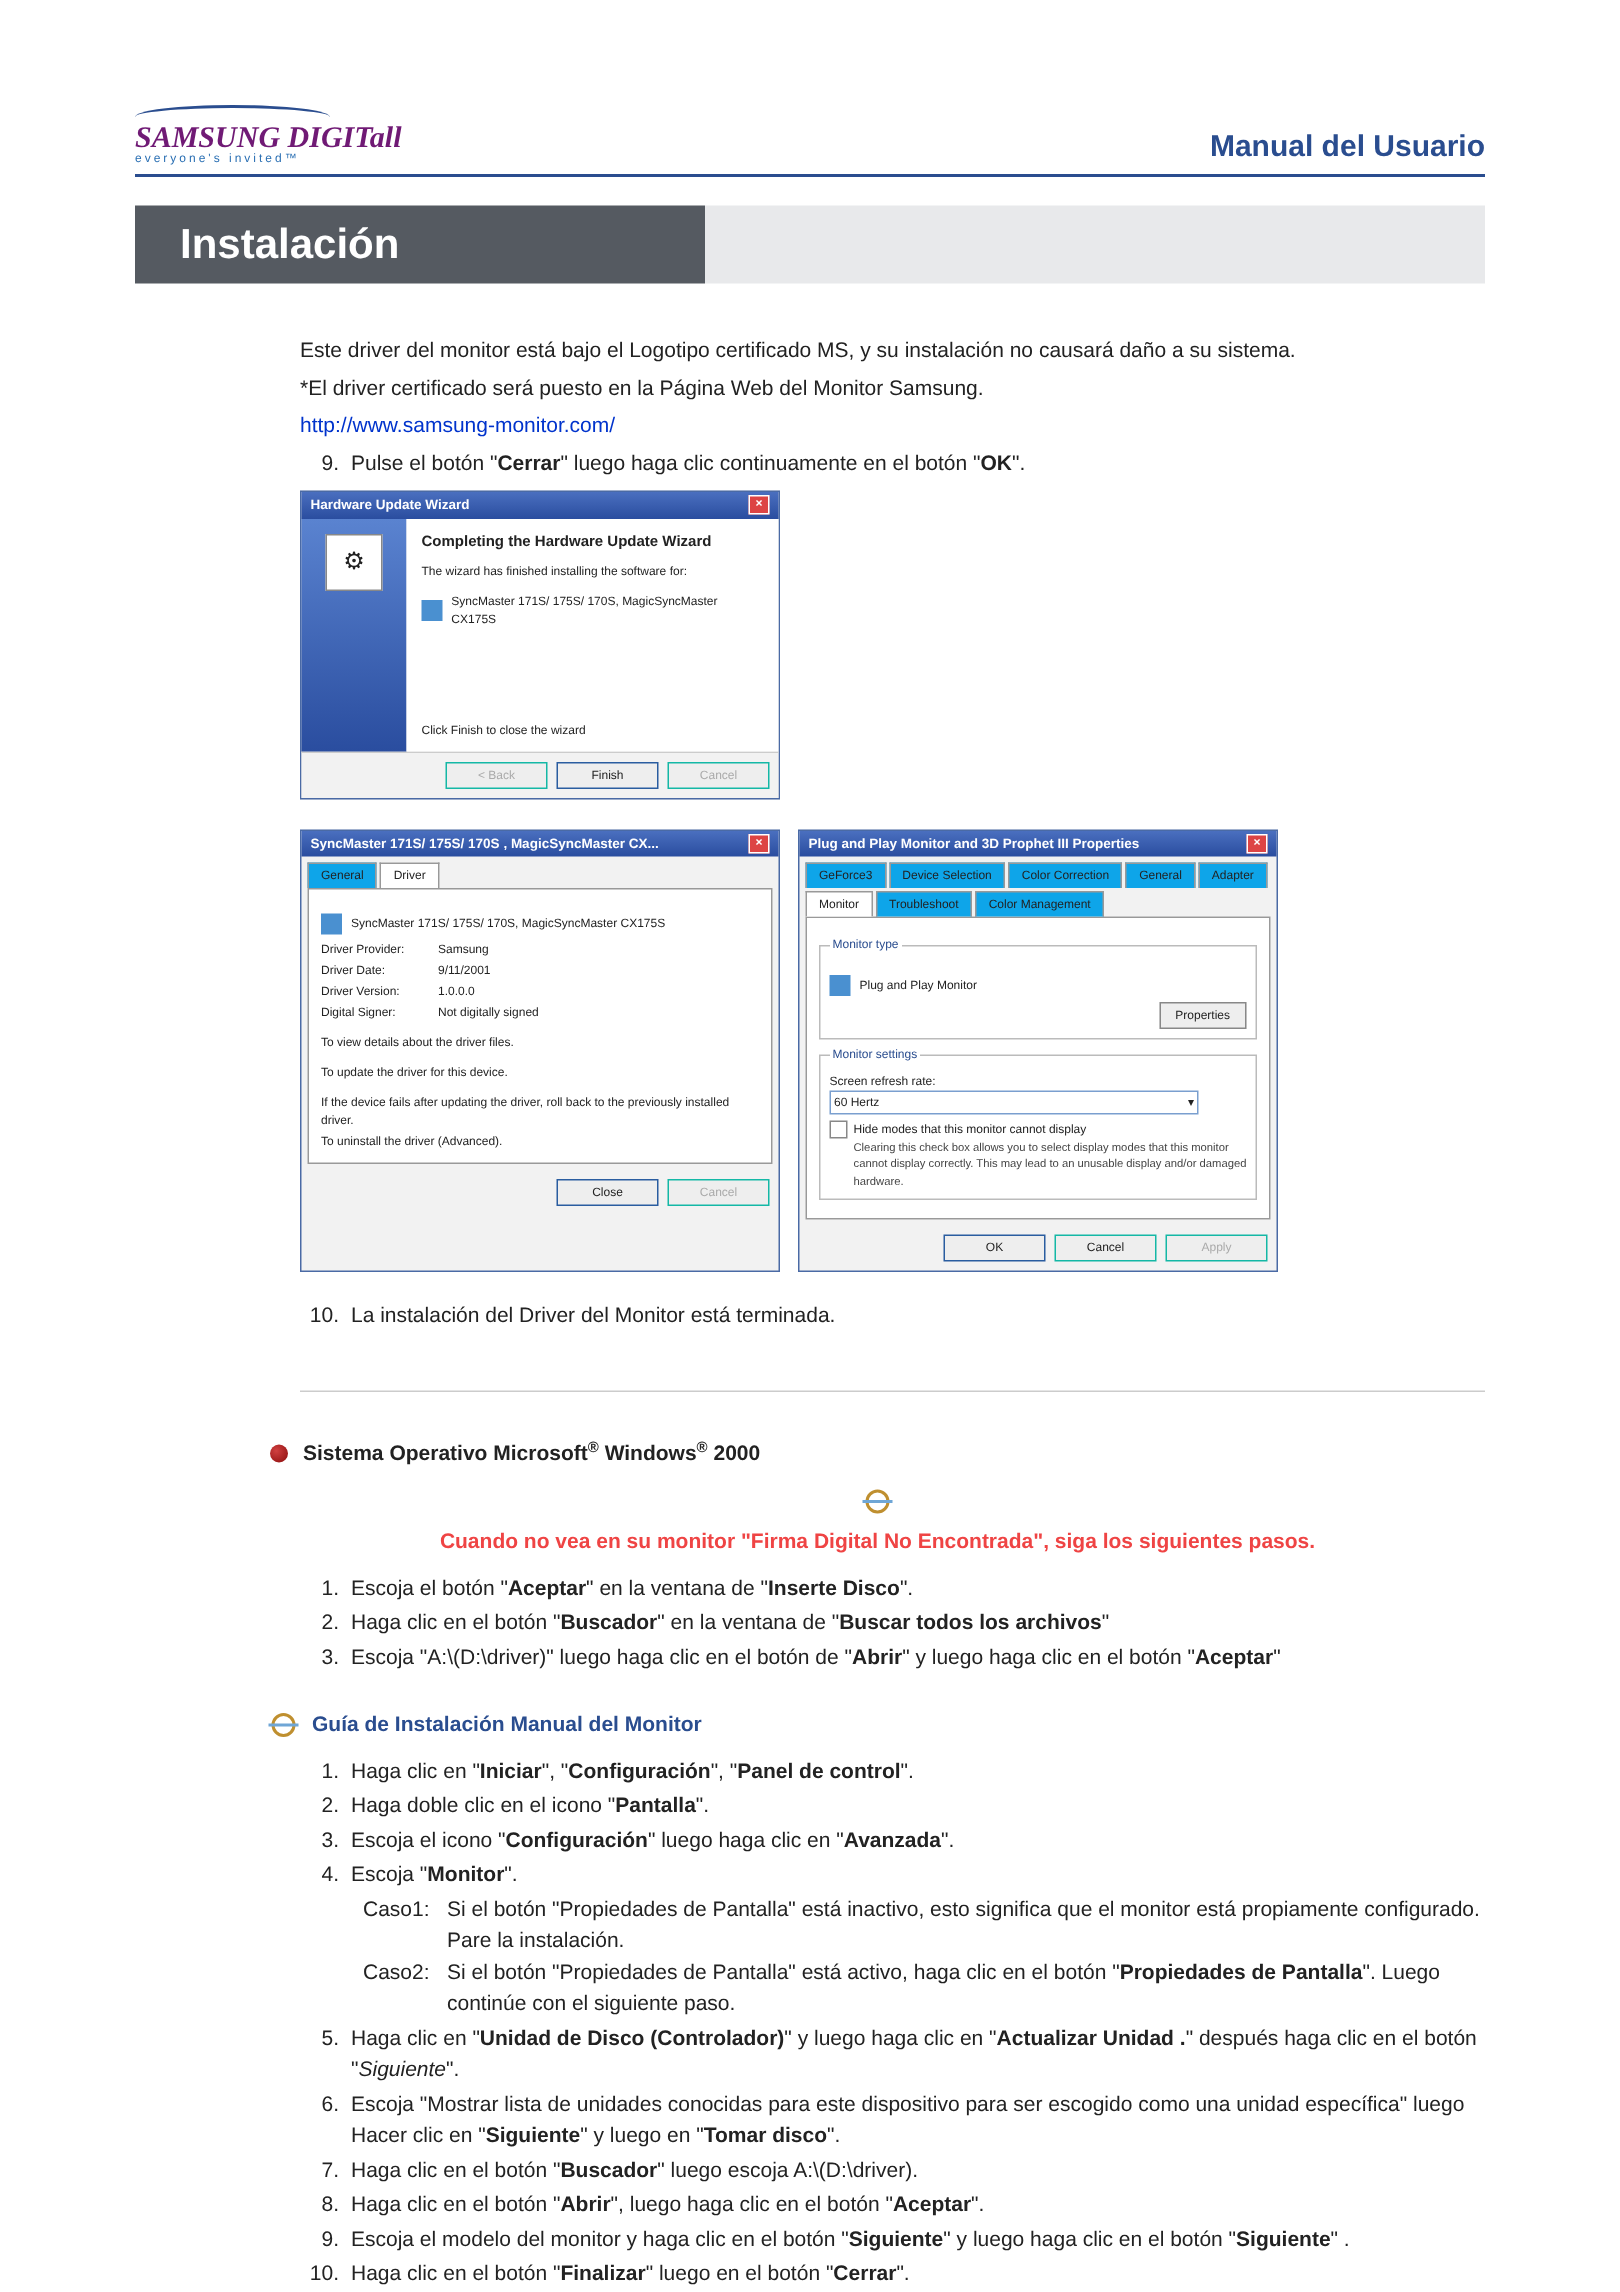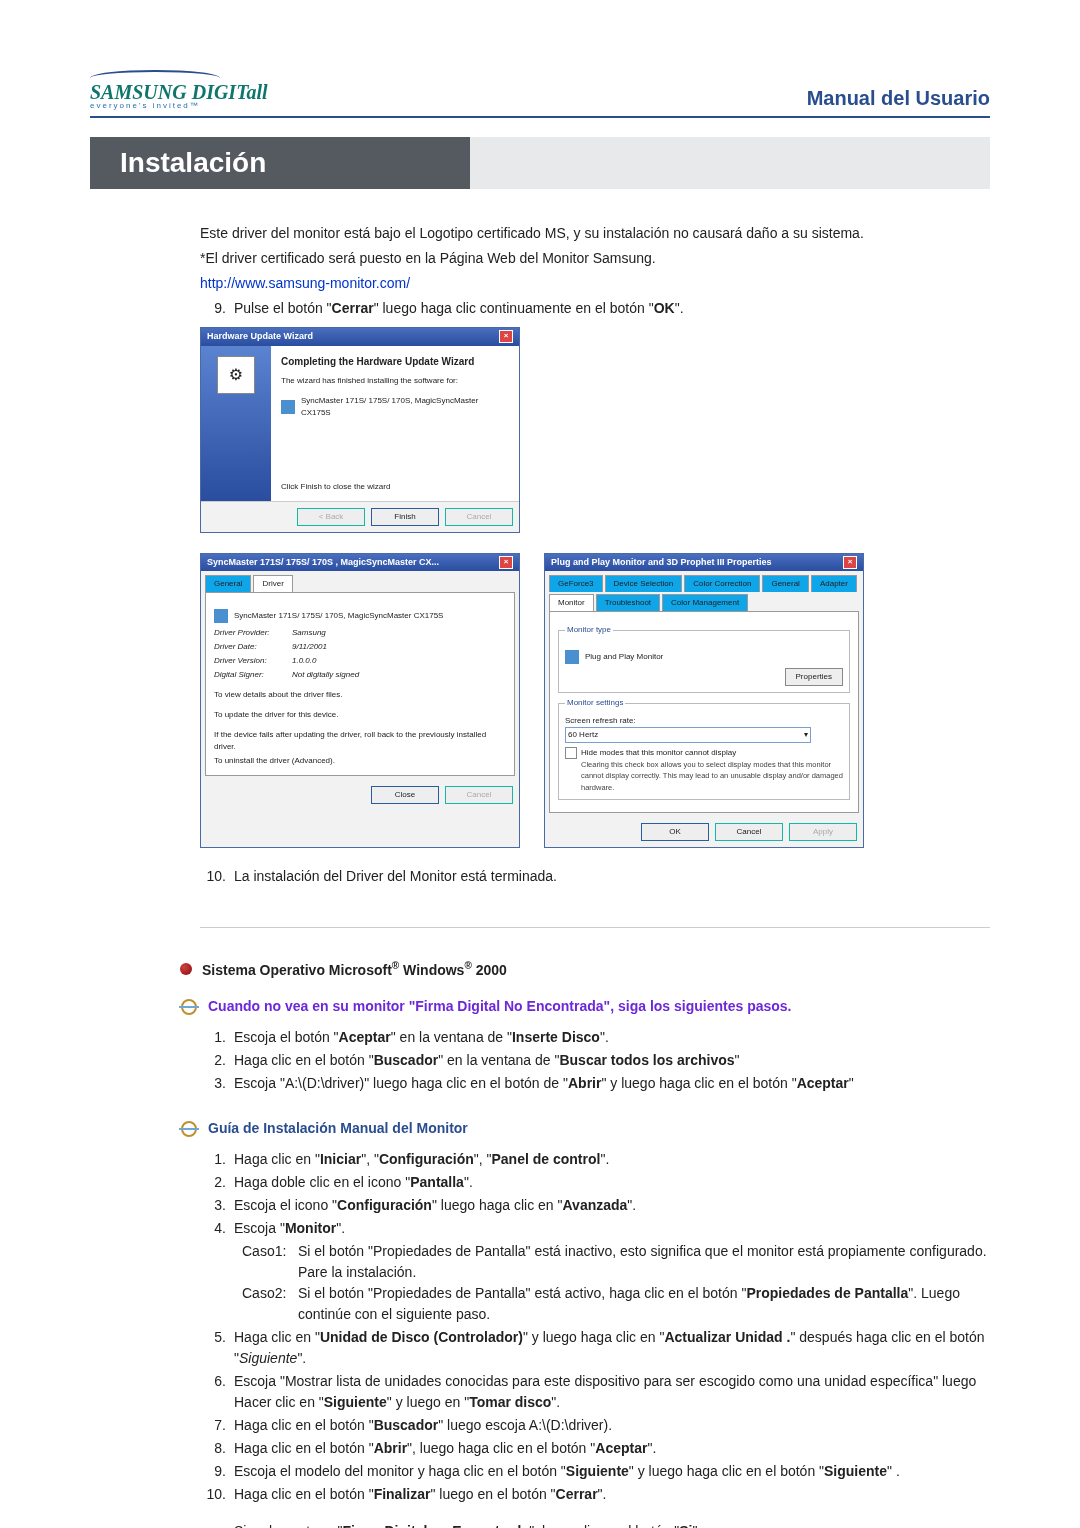--- a/index.html
+++ b/index.html
@@ -19,21 +19,21 @@
     border-bottom: 2px solid #2a4d8f;
     padding-bottom: 6px;
   }
   .logo {
     text-align: left;
     line-height: 1;
   }
   .logo-main {
     font-family: Georgia, 'Times New Roman', serif;
     font-size: 20px;
-    color: #0f766e;
+    color: #701a75;
     font-style: italic;
     font-weight: bold;
   }
   .logo-swoosh {
     width: 130px;
     height: 14px;
     border-top: 2px solid #2a4d8f;
     border-radius: 50% 50% 0 0;
     margin-bottom: -4px;
   }
@@ -146,41 +146,41 @@
     font-size: 8px;
     padding: 2px 10px;
     min-width: 46px;
     text-align: center;
   }
   .btn-xp.disabled { color:#aaa; }
   .btn-xp.primary { border:1px solid #2a5da0; }
 
   .dual {
     display: flex;
-    gap: 24px;
+    gap: 12px;
     margin-bottom: 18px;
   }
   .prop-window {
     width: 318px;
     border: 1px solid #4a6aa5;
     background: #f2f2f2;
     font-size: 8px;
   }
   .tabs-small {
     display:flex; gap:2px; padding:4px 4px 0 4px;
   }
   .tab-small {
     border:1px solid #999; border-bottom:none; padding:2px 8px; background:#0ea5e9; font-size:8px;
   }
   .tab-small.active { background:#fff; }
   .prop-body {
     background:#fff; margin:0 4px 4px 4px; padding:8px; min-height:140px;
     border:1px solid #999;
   }
-  .prop-row { display:flex; gap:8px; margin:2px 0;font-style:italic; }
+  .prop-row { display:flex; gap:8px; margin:2px 0; }
   .prop-row .k { width:70px; }
   .btn-row { display:flex; flex-direction:column; gap:4px; margin-top:8px; width:100px;}
   .btn-xp2 {
     border:1px solid #888; background:#eee; font-size:8px; padding:2px 4px; text-align:center;
   }
   .prop-footer {
     padding:6px; display:flex; justify-content:flex-end; gap:6px;
   }
   .tabs-wrap { display:flex; flex-wrap:wrap; gap:2px; padding:4px 4px 0 4px;}
   .fieldset-m {
@@ -377,21 +377,21 @@
       <div class="ol-body">La instalación del Driver del Monitor está terminada.</div>
     </div>
 
     <hr class="hr">
 
     <div class="subhead">
       <span class="bullet-icon"></span>
       <span>Sistema Operativo Microsoft<span class="sup">®</span> Windows<span class="sup">®</span> 2000</span>
     </div>
 
-    <div class="subhead" style="color:#6d28d9;">
+    <div class="subhead" style="color:#ef4444;flex-direction:column;">
       <span class="bullet-o">
           <span class="o-shape"></span>
         </span>
       <span>Cuando no vea en su monitor "Firma Digital No Encontrada", siga los siguientes pasos.</span>
     </div>
 
     <div class="ol-item">
         <div class="ol-num">1.</div>
       <div class="ol-body"><span>Escoja el botón "</span><span class="bold">Aceptar</span><span>" en la ventana de "</span><span class="bold">Inserte Disco</span><span>".</span></div>
       </div>

